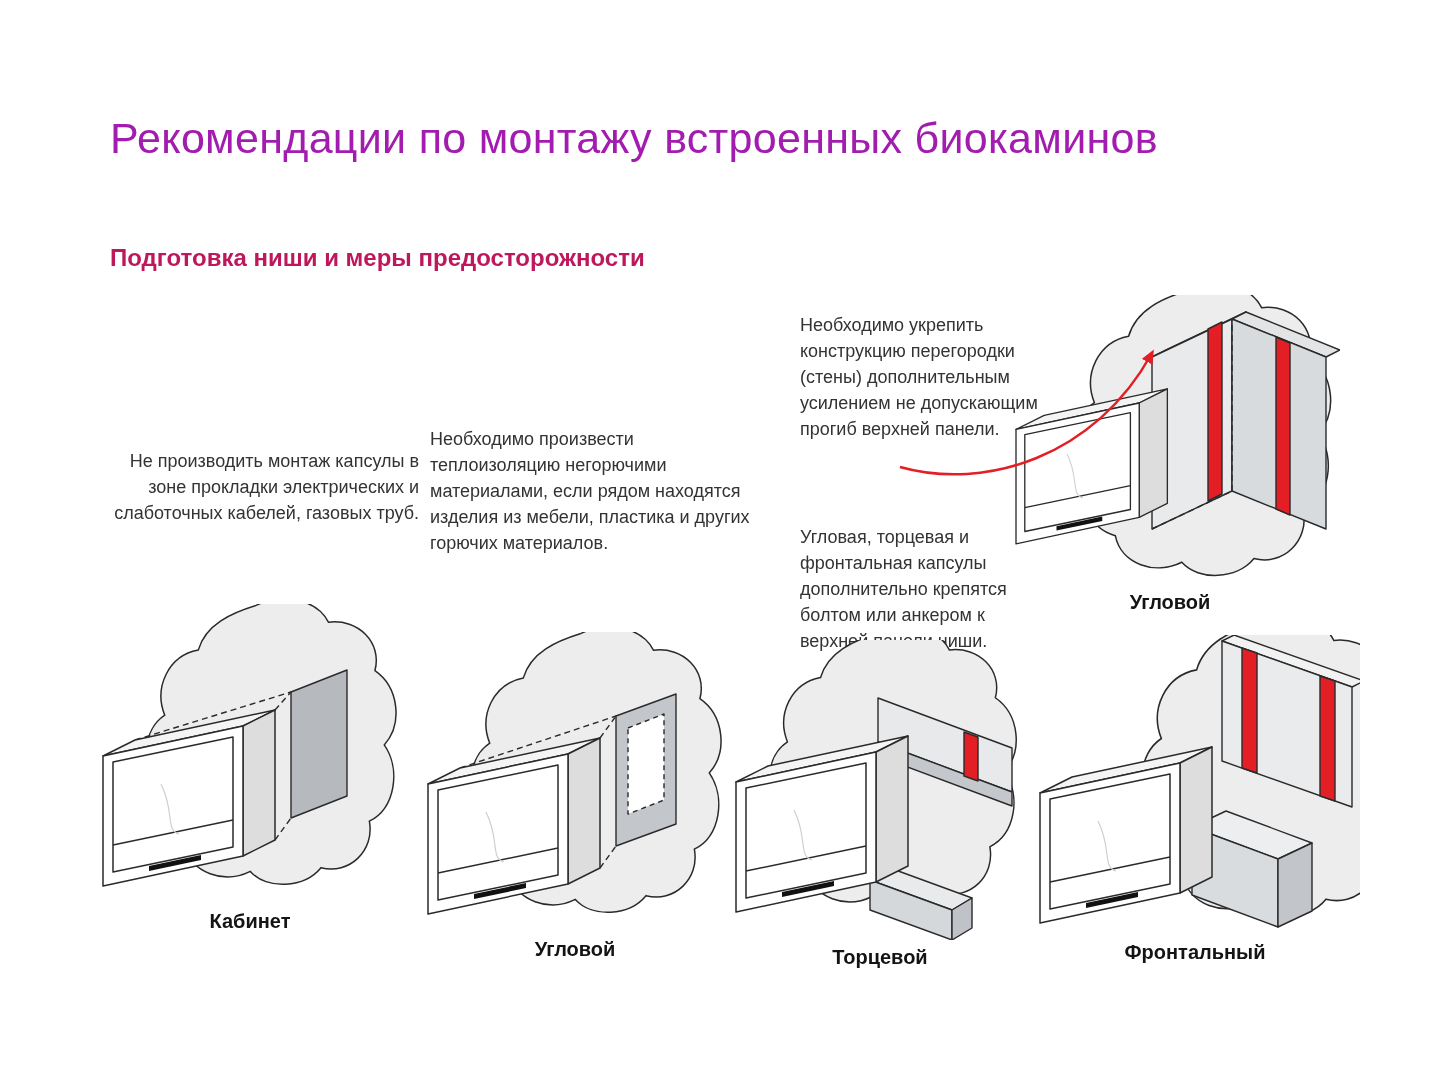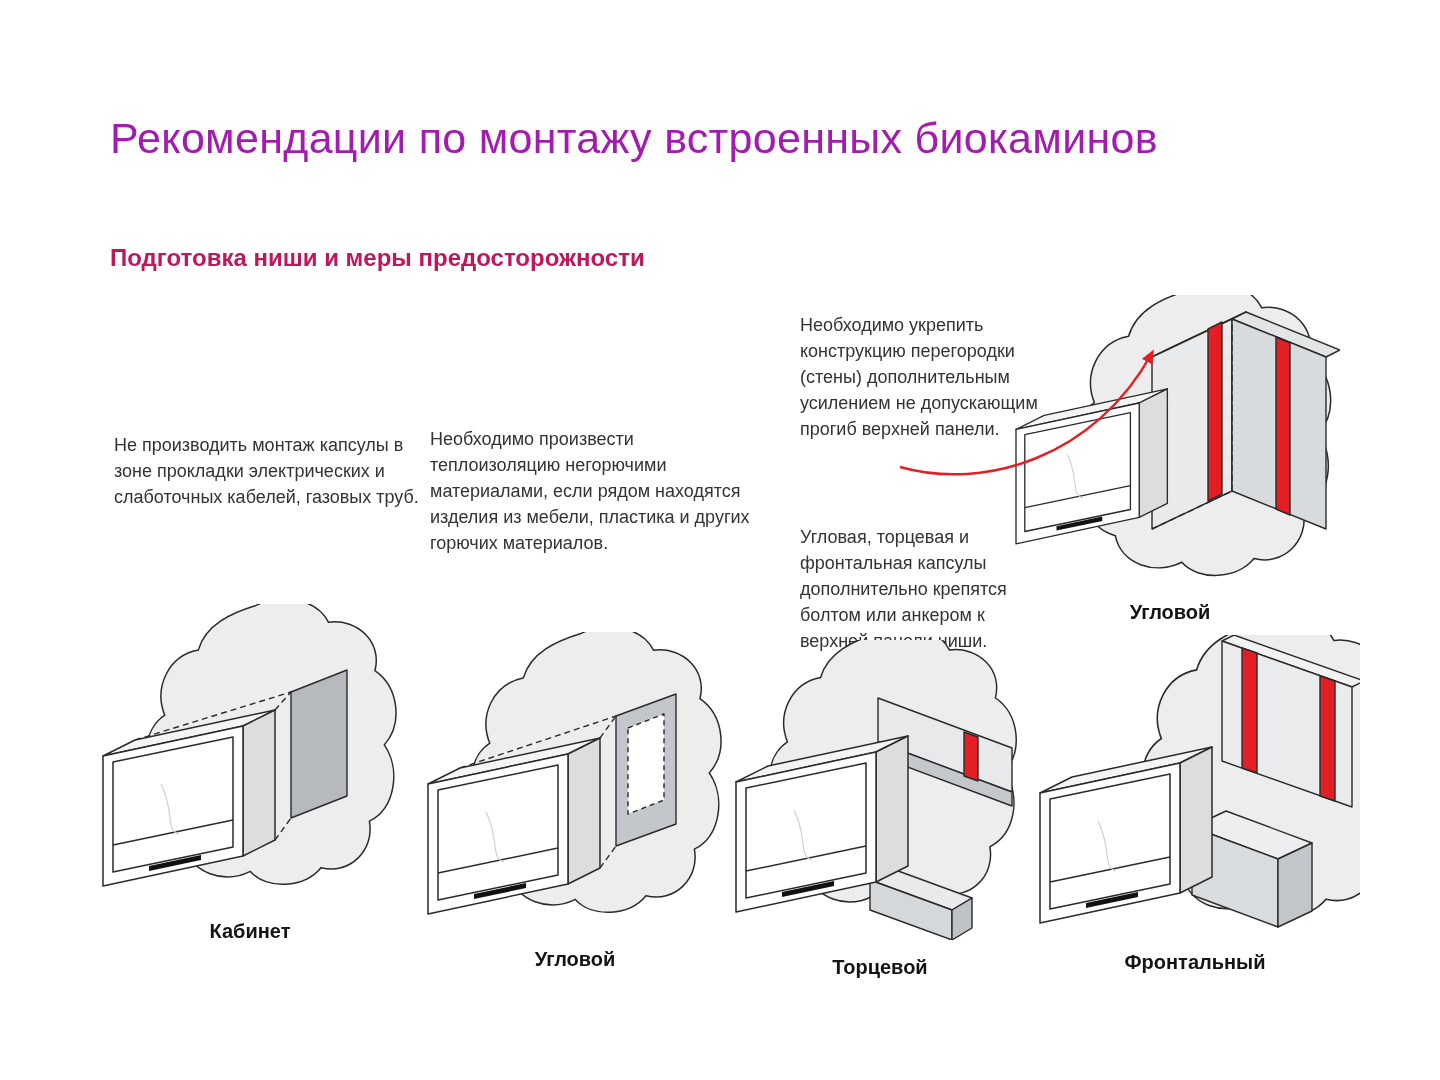--- a/index.html
+++ b/index.html
@@ -15,28 +15,28 @@
     font-size:43px; font-weight:400; color:#a21caf; letter-spacing:0.3px;
   }
   .section-heading {
     left:110px; top:244px; width:800px;
     font-size:24px; font-weight:700; color:#be185d;
   }
   .body-text {
     font-size:18px; line-height:1.45; color:#333;
   }
   .p-intro   { left:110px; top:306px; width:585px; }
-  .p-cables  { left:114px; top:432px; width:305px; }
+  .p-cables  { left:114px; top:448px; width:305px;text-align:right; }
   .p-insul   { left:430px; top:426px; width:335px; }
   .p-reinf   { left:800px; top:312px; width:238px; }
   .p-fixing  { left:800px; top:524px; width:242px; }
   .diag { position:absolute; }
   .diag svg { display:block; }
   .diag-caption {
-    margin-top:16px; text-align:center;
+    margin-top:6px; text-align:center;
     font-size:20px; font-weight:700; color:#141414;
   }
   .arrow-layer { pointer-events:none; z-index:5; }
   .defs-holder { position:absolute; width:0; height:0; overflow:hidden; }
 </style>
 </head>
 <body>
 
 <div class="page">
 

